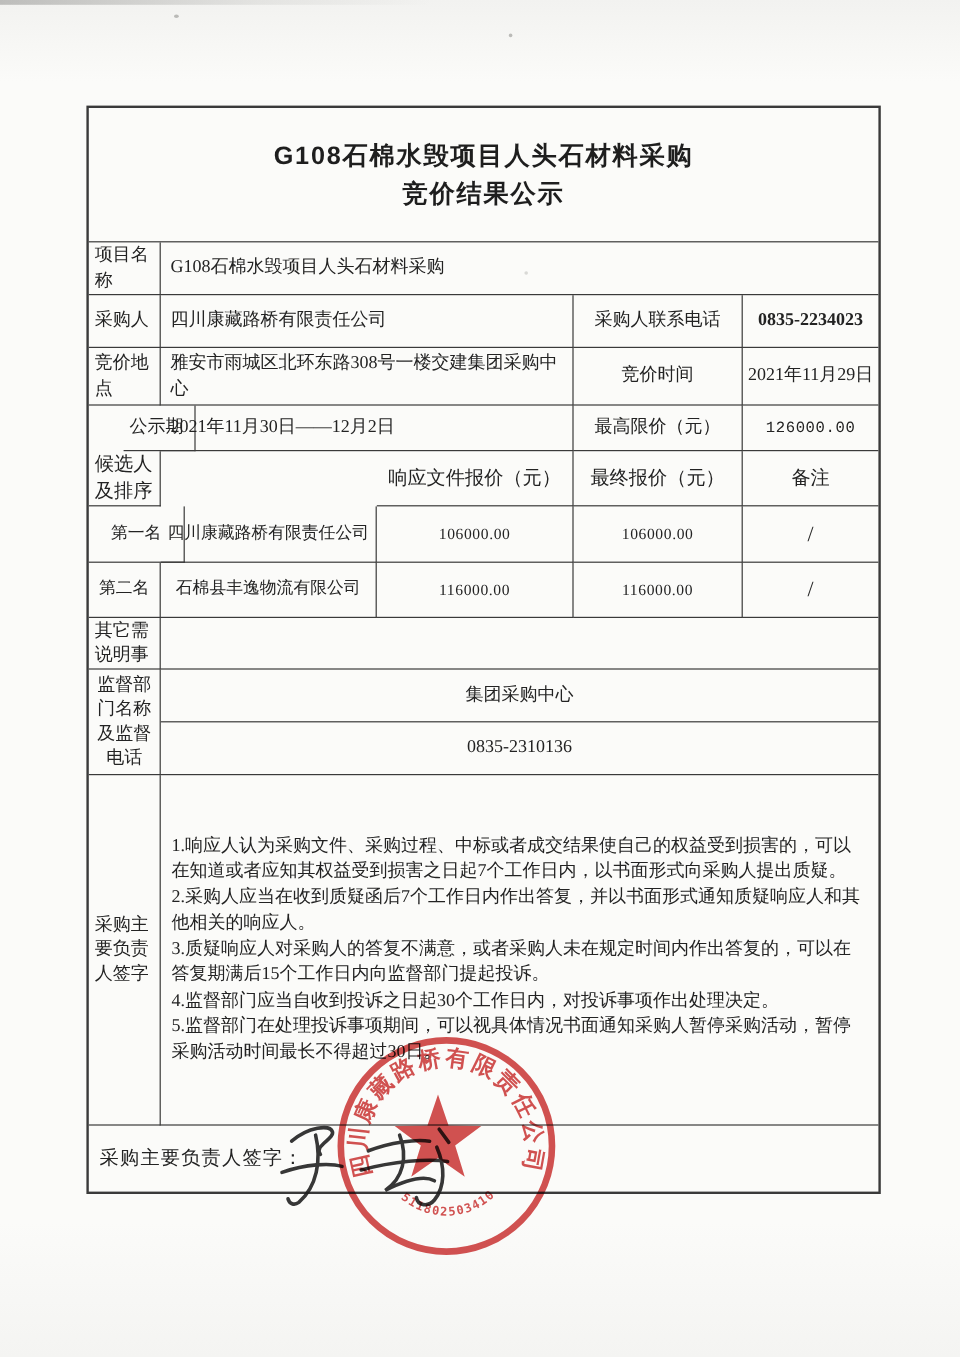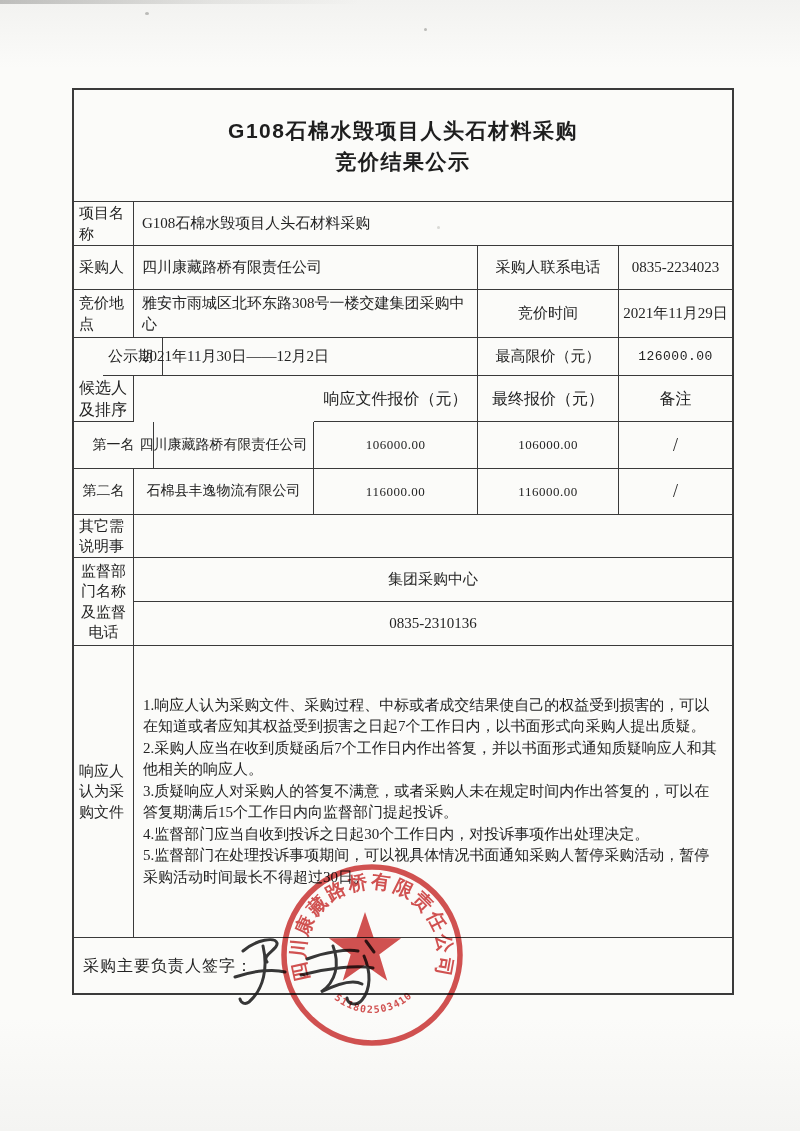--- a/index.html
+++ b/index.html
@@ -64,21 +64,21 @@
       <div>G108石棉水毁项目人头石材料采购</div>
       <div>竞价结果公示</div>
     </div>
 
     <div class="cell lbl" style="left:0;top:112px;width:60px;height:44px;">项目名称</div>
     <div class="cell val-l no-r" style="left:60px;top:112px;width:598px;height:44px;">G108石棉水毁项目人头石材料采购</div>
 
     <div class="cell lbl" style="left:0;top:156px;width:60px;height:44px;">采购人</div>
     <div class="cell val-l" style="left:60px;top:156px;width:344px;height:44px;">四川康藏路桥有限责任公司</div>
     <div class="cell val-c" style="left:404px;top:156px;width:141px;height:44px;">采购人联系电话</div>
-    <div class="cell val-c no-r" style="left:545px;top:156px;width:113px;height:44px;">0835-2234023</div>
+    <div class="cell val-c no-r" style="left:545px;top:156px;width:113px;height:44px;font-weight:bold;">0835-2234023</div>
 
     <div class="cell lbl" style="left:0;top:200px;width:60px;height:48px;">竞价地点</div>
     <div class="cell val-l" style="left:60px;top:200px;width:344px;height:48px;padding-right:2px;">雅安市雨城区北环东路308号一楼交建集团采购中心</div>
     <div class="cell val-c" style="left:404px;top:200px;width:141px;height:48px;">竞价时间</div>
     <div class="cell val-c no-r" style="left:545px;top:200px;width:113px;height:48px;padding:2px 1px;">2021年11月29日</div>
 
     <div class="cell lbl" style="left:0;top:248px;width:60px;height:38px;margin-left:29px;">公示期</div>
     <div class="cell val-l" style="left:60px;top:248px;width:344px;height:38px;">2021年11月30日——12月2日</div>
     <div class="cell val-c" style="left:404px;top:248px;width:141px;height:38px;">最高限价（元）</div>
     <div class="cell val-c small-num no-r" style="left:545px;top:248px;width:113px;height:38px;font-family:Liberation Mono, monospace;">126000.00</div>
@@ -100,21 +100,21 @@
     <div class="cell val-c small-num" style="left:404px;top:379px;width:141px;height:46px;">116000.00</div>
     <div class="cell val-c slash no-r" style="left:545px;top:379px;width:113px;height:46px;">/</div>
 
     <div class="cell lbl" style="left:0;top:425px;width:60px;height:43px;">其它需说明事</div>
     <div class="cell val-l no-r" style="left:60px;top:425px;width:598px;height:43px;"></div>
 
     <div class="cell lbl-c" style="left:0;top:468px;width:60px;height:88px;">监督部门名称及监督电话</div>
     <div class="cell val-c no-r" style="left:60px;top:468px;width:598px;height:44px;">集团采购中心</div>
     <div class="cell val-c no-r" style="left:60px;top:512px;width:598px;height:44px;">0835-2310136</div>
 
-    <div class="cell lbl" style="left:0;top:556px;width:60px;height:292px;align-items:center;">响应人认为采购文件</div>
+    <div class="cell lbl" style="left:0;top:556px;width:60px;height:292px;align-items:center;">采购主要负责人签字</div>
     <div class="cell obj-body no-r" style="left:60px;top:556px;width:598px;height:292px;">
       <div>1.响应人认为采购文件、采购过程、中标或者成交结果使自己的权益受到损害的，可以在知道或者应知其权益受到损害之日起7个工作日内，以书面形式向采购人提出质疑。</div>
       <div>2.采购人应当在收到质疑函后7个工作日内作出答复，并以书面形式通知质疑响应人和其他相关的响应人。</div>
       <div>3.质疑响应人对采购人的答复不满意，或者采购人未在规定时间内作出答复的，可以在答复期满后15个工作日内向监督部门提起投诉。</div>
       <div>4.监督部门应当自收到投诉之日起30个工作日内，对投诉事项作出处理决定。</div>
       <div>5.监督部门在处理投诉事项期间，可以视具体情况书面通知采购人暂停采购活动，暂停采购活动时间最长不得超过30日。</div>
     </div>
 
     <div class="cell sig-row no-r no-b" style="left:0;top:848px;width:658px;height:55px;">
       <span>采购主要负责人签字：</span>

